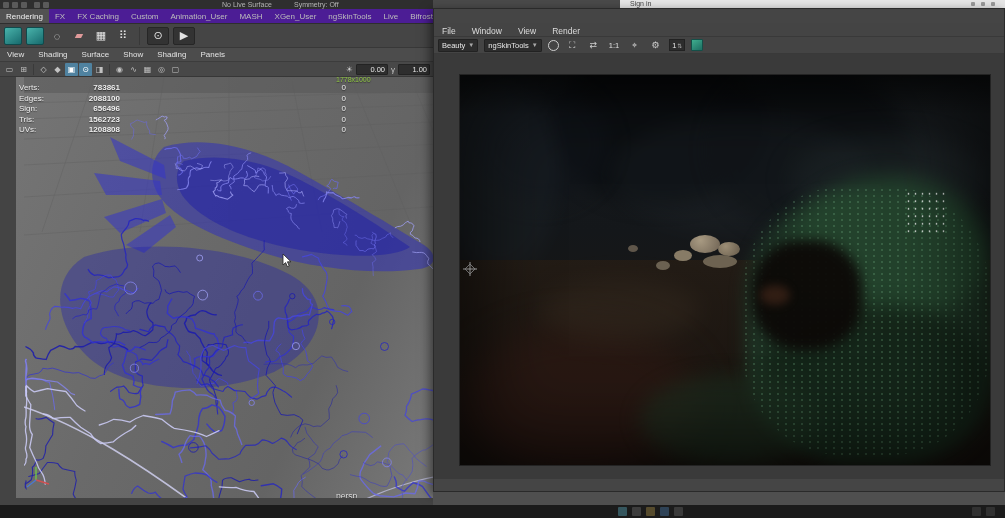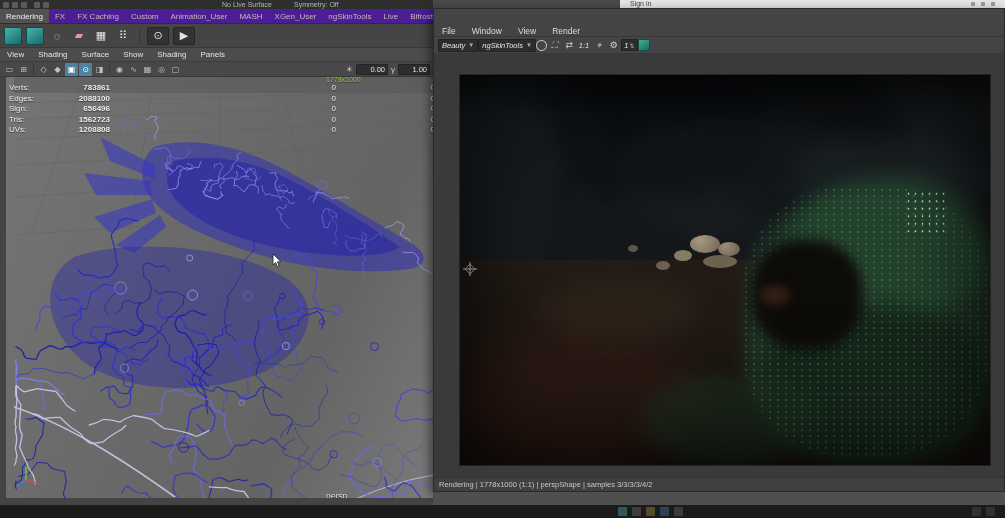--- a/index.html
+++ b/index.html
@@ -25,21 +25,21 @@
   .m-panelmenu{position:absolute;left:0;top:48px;width:433px;height:14px;background:#4c4c4c;display:flex;align-items:center;border-bottom:1px solid #3c3c3c;}
   .m-panelmenu .mi{font-size:8px;color:#e2e2e2;padding:0 7px;white-space:nowrap;}
   .m-vptoolbar{position:absolute;left:0;top:62px;width:433px;height:15px;background:#484848;border-bottom:1px solid #373737;display:flex;align-items:center;gap:1px;padding:0 3px;}
   .vpt-ic{width:13px;height:13px;font-size:8px;line-height:13px;text-align:center;color:#c2c2c2;border-radius:1px;}
   .vpt-ic.on{background:#4f82a0;color:#fff;}
   .vpt-sep{width:1px;height:11px;background:#3a3a3a;margin:0 2px;}
   .vpt-spacer{flex:1;}
   .vpt-lbl{font-size:8px;color:#c9c9c9;margin:0 2px;}
   .vpt-field{width:32px;height:11px;background:#2e2e2e;border:1px solid #232323;color:#e6e6e6;font-size:7.5px;line-height:10px;text-align:right;padding-right:2px;border-radius:1px;}
 
-  .m-viewport{position:absolute;left:6px;top:77px;width:433px;height:421px;overflow:hidden;cursor:default;
+  .m-viewport{position:absolute;left:16px;top:77px;width:433px;height:421px;overflow:hidden;cursor:default;
     background:linear-gradient(115deg,#757575 0%,#6a6a6a 40%,#646464 70%,#7b7b7b 100%);padding-left:8px;}
   .hud{position:absolute;left:0;top:6px;width:433px;pointer-events:none;}
   .hud-row{position:relative;height:10.5px;font-size:8px;color:#efefef;text-shadow:0 1px 1px rgba(0,0,0,.55);}
   .hud-row .lab{position:absolute;left:3px;}
   .hud-row .val{position:absolute;left:46px;width:58px;text-align:right;font-weight:bold;}
   .hud-row .z1{position:absolute;left:312px;width:18px;text-align:right;}
   .hud-row .z2{position:absolute;right:4px;}
   .hud-res{position:absolute;left:320px;top:-1px;font-size:7px;color:#8ec63f;text-shadow:0 1px 1px rgba(0,0,0,.5);}
   .persp-label{position:absolute;left:320px;top:414px;font-size:8.5px;color:#dcdcdc;text-shadow:0 1px 1px rgba(0,0,0,.6);}
   .axis-gizmo{position:absolute;left:4px;bottom:6px;}
@@ -50,21 +50,21 @@
   .bg-strip .signin{position:absolute;left:10px;top:0;font-size:7px;line-height:8px;color:#444;}
   .bg-strip .dot{position:absolute;top:2px;width:4px;height:4px;background:#9a9a9a;border-radius:1px;}
 
   
   .arnold{position:absolute;left:433px;top:8px;width:572px;height:484px;background:#454545;border:1px solid #2a2a2a;box-shadow:-3px 3px 10px rgba(0,0,0,.5);}
   .a-title{position:absolute;left:0;top:0;width:100%;height:14px;background:#333;display:flex;align-items:center;gap:4px;padding-left:4px;}
   .a-micon{width:10px;height:10px;border-radius:2px;background:linear-gradient(145deg,#35b3bd,#0f7b86);color:#fff;font-size:7px;font-weight:bold;text-align:center;line-height:10px;}
   .a-title .t{font-size:8.5px;color:#e8e8e8;}
   .a-menu{position:absolute;left:0;top:14px;width:100%;height:14px;background:#444;border-bottom:1px solid #393939;display:flex;align-items:flex-end;}
   .a-menu .mi{font-size:8.5px;color:#dcdcdc;padding:0 8px;}
-  .a-toolbar{position:absolute;left:0;top:28px;width:100%;height:17px;background:#444;display:flex;align-items:center;gap:0;padding:0 4px;border-bottom:1px solid #393939;font-style:italic;}
+  .a-toolbar{position:absolute;left:0;top:28px;width:100%;height:17px;background:#444;display:flex;align-items:center;gap:6px;padding:0 4px;border-bottom:1px solid #393939;}
   .a-select{height:13px;background:#2d2d2d;border:1px solid #222;border-radius:1px;color:#e8e8e8;font-size:7.5px;line-height:11px;padding:0 3px;display:flex;align-items:center;gap:3px;}
   .a-select .car{font-size:6px;color:#aaa;}
   .a-ic{width:15px;height:13px;font-size:9px;line-height:13px;text-align:center;color:#cfcfcf;}
   .a-ic.round{width:11px;height:11px;border:1.5px solid #cfcfcf;border-radius:50%;font-size:0;}
   .a-ratio{font-size:7.5px;color:#e0e0e0;padding:0 2px;}
   .a-stepper{display:flex;align-items:center;gap:1px;background:#2d2d2d;border:1px solid #222;height:12px;padding:0 2px;color:#e6e6e6;font-size:7.5px;}
   .a-stepper .ar{font-size:6px;color:#aaa;}
   .a-cm{width:12px;height:12px;background:linear-gradient(145deg,#3fae8e,#1d6e62);border:1px solid #145049;border-radius:1px;}
   .a-renderregion{position:absolute;left:0;top:45px;width:570px;height:425px;background:#3a3a3a;}
   .a-image{position:absolute;left:25px;top:20px;width:532px;height:392px;background:linear-gradient(180deg,#171b1e 0%,#14171a 40%,#1b1713 75%,#16120f 100%);overflow:hidden;border:1px solid #232323;}
@@ -407,21 +407,20 @@
         <svg class="abs" style="left:2px;top:186px" width="16" height="16">
           <line x1="8" y1="1" x2="8" y2="15" stroke="#e8e8e8" stroke-width="1"></line>
           <line x1="1" y1="8" x2="15" y2="8" stroke="#e8e8e8" stroke-width="1"></line>
           <rect x="4.5" y="4.5" width="7" height="7" fill="none" stroke="#cfcfcf" stroke-width="0.8" transform="rotate(45 8 8)"></rect>
         </svg>
         <div class="abs" style="left:0;top:0;width:100%;height:40px;background:linear-gradient(180deg,rgba(0,0,0,.5),transparent)"></div>
         <div class="vignette"></div>
       </div>
     </div>
 
-    <div class="a-status">Rendering | 1778x1000 (1:1) | perspShape | samples 3/3/3/3/4/2</div>
   </div>
 
   <div class="bottom-gray"></div>
 
   <div class="taskbar">
     <span class="tb-ic" style="left:618px;background:#3f6b76"></span>
     <span class="tb-ic" style="left:632px;background:#4a4a4a"></span>
     <span class="tb-ic" style="left:646px;background:#6b5c34"></span>
     <span class="tb-ic" style="left:660px;background:#35506b"></span>
     <span class="tb-ic" style="left:674px;background:#454545"></span>

